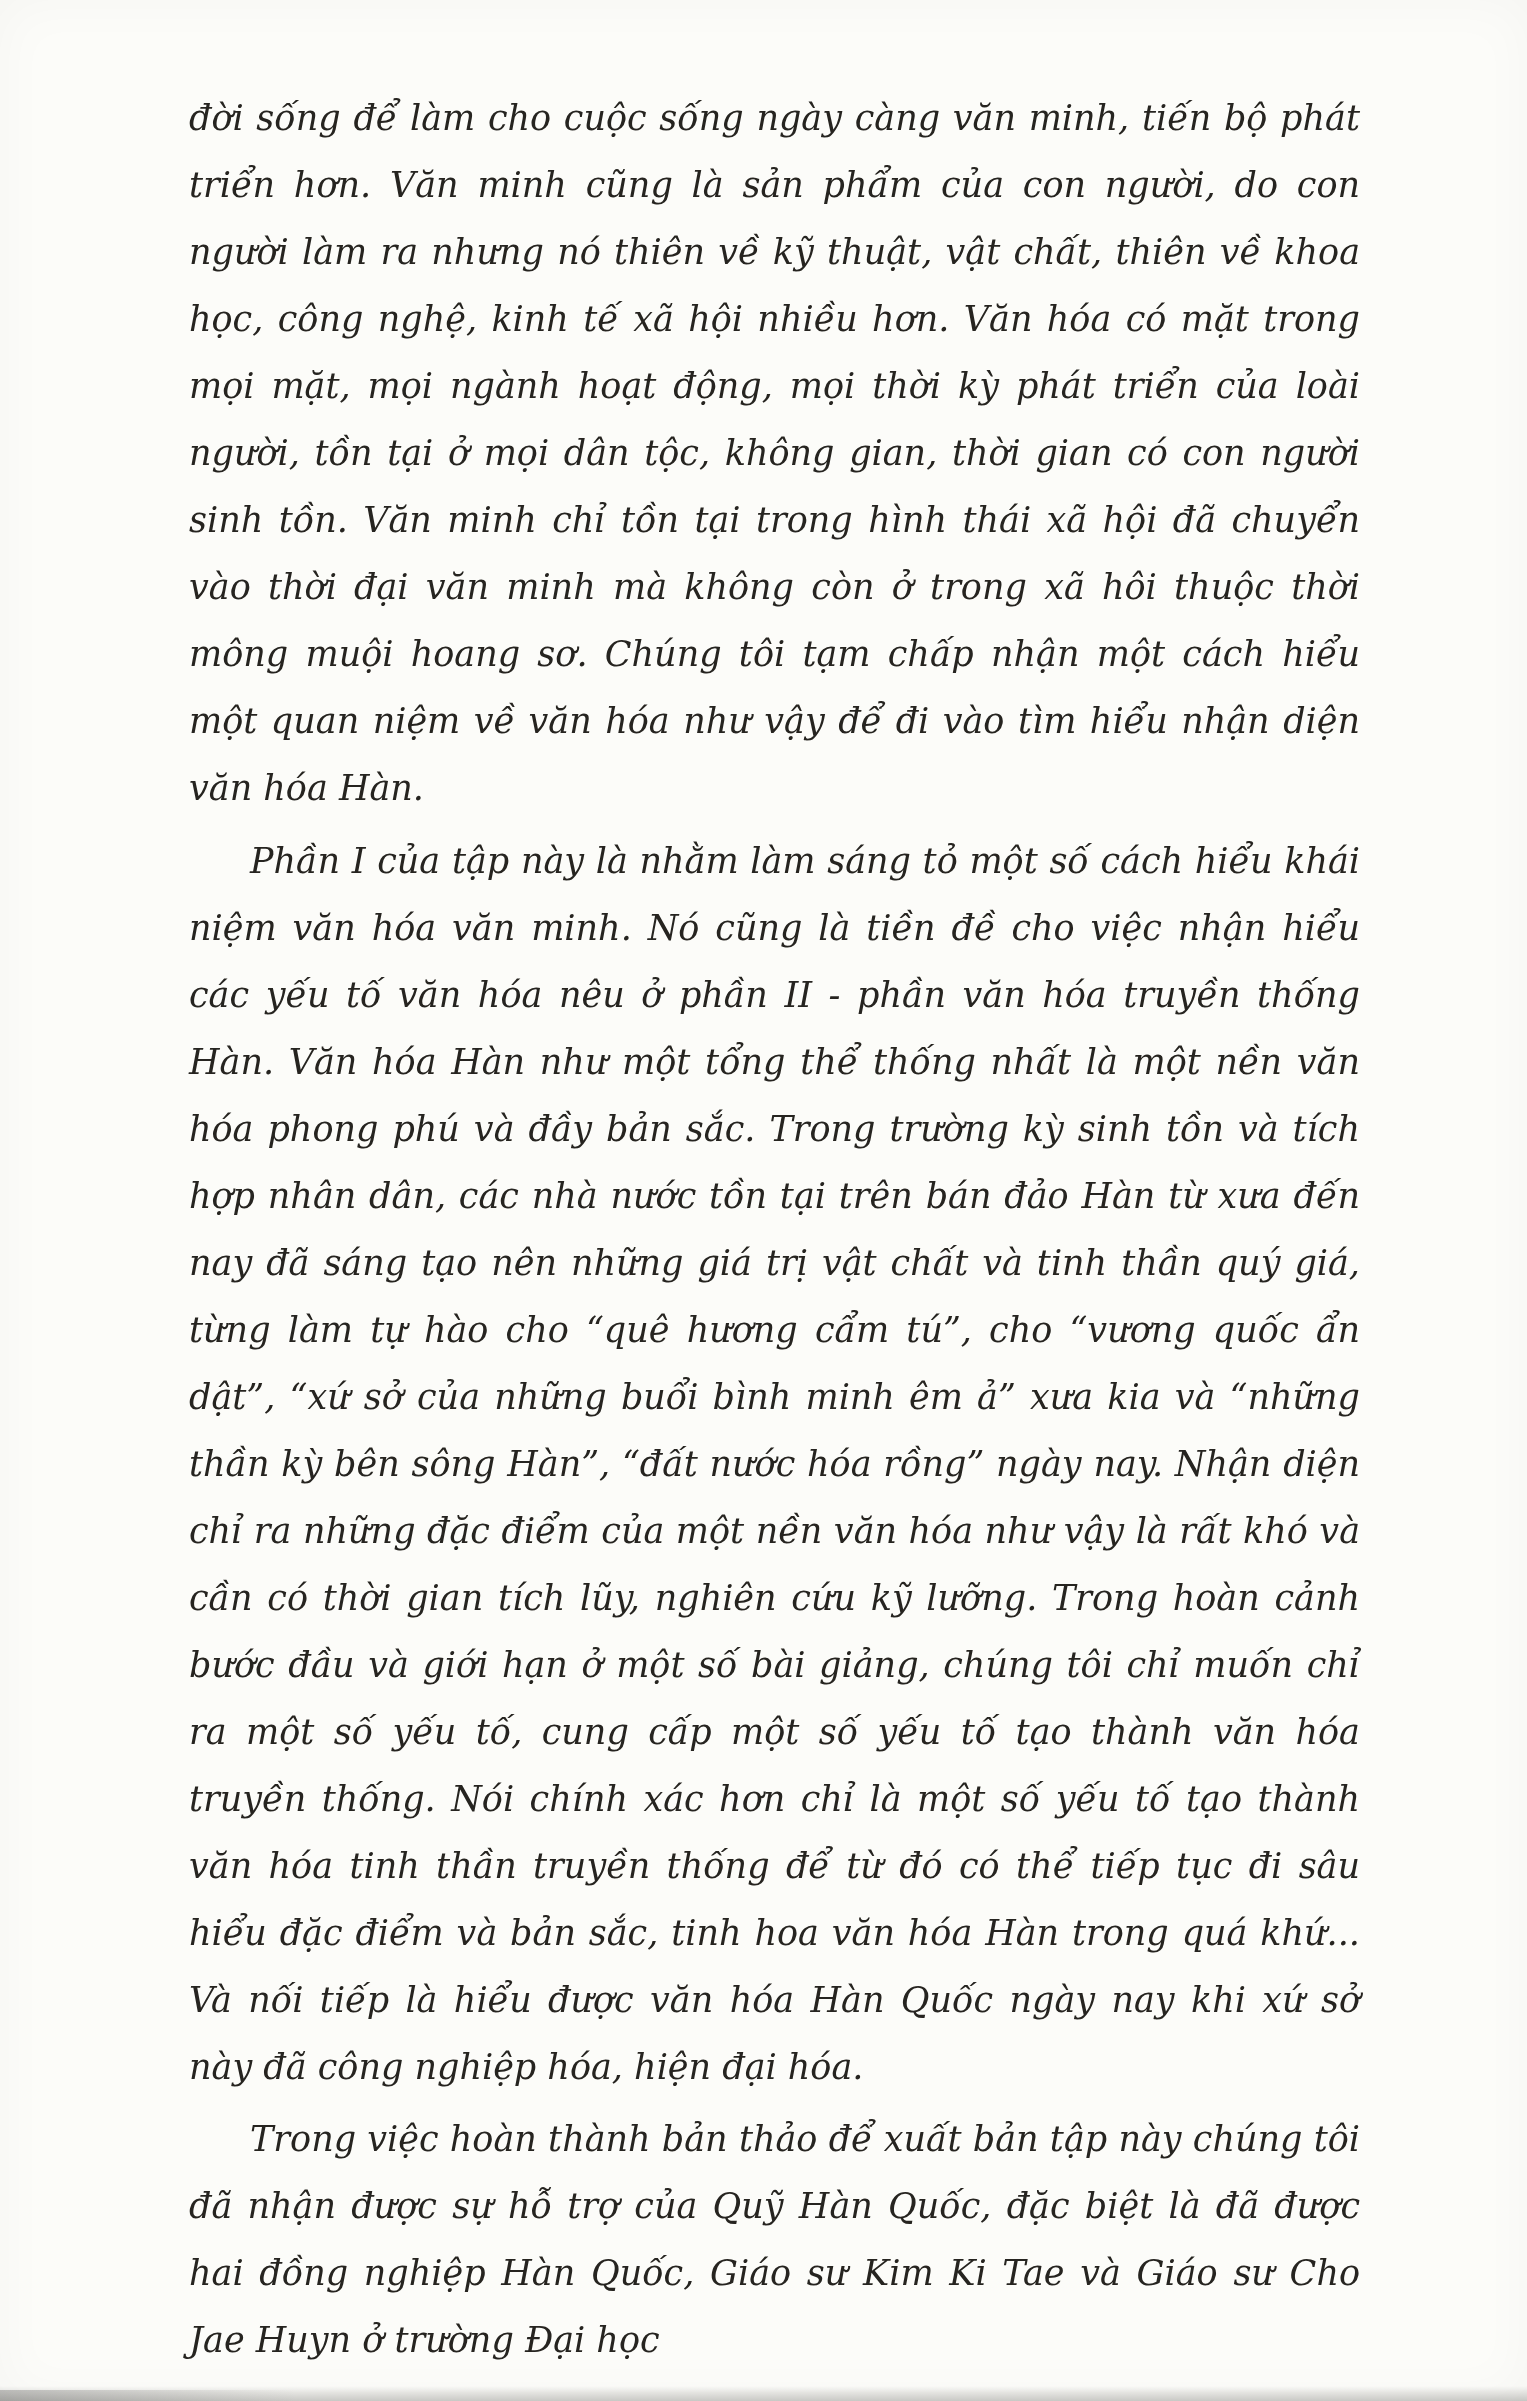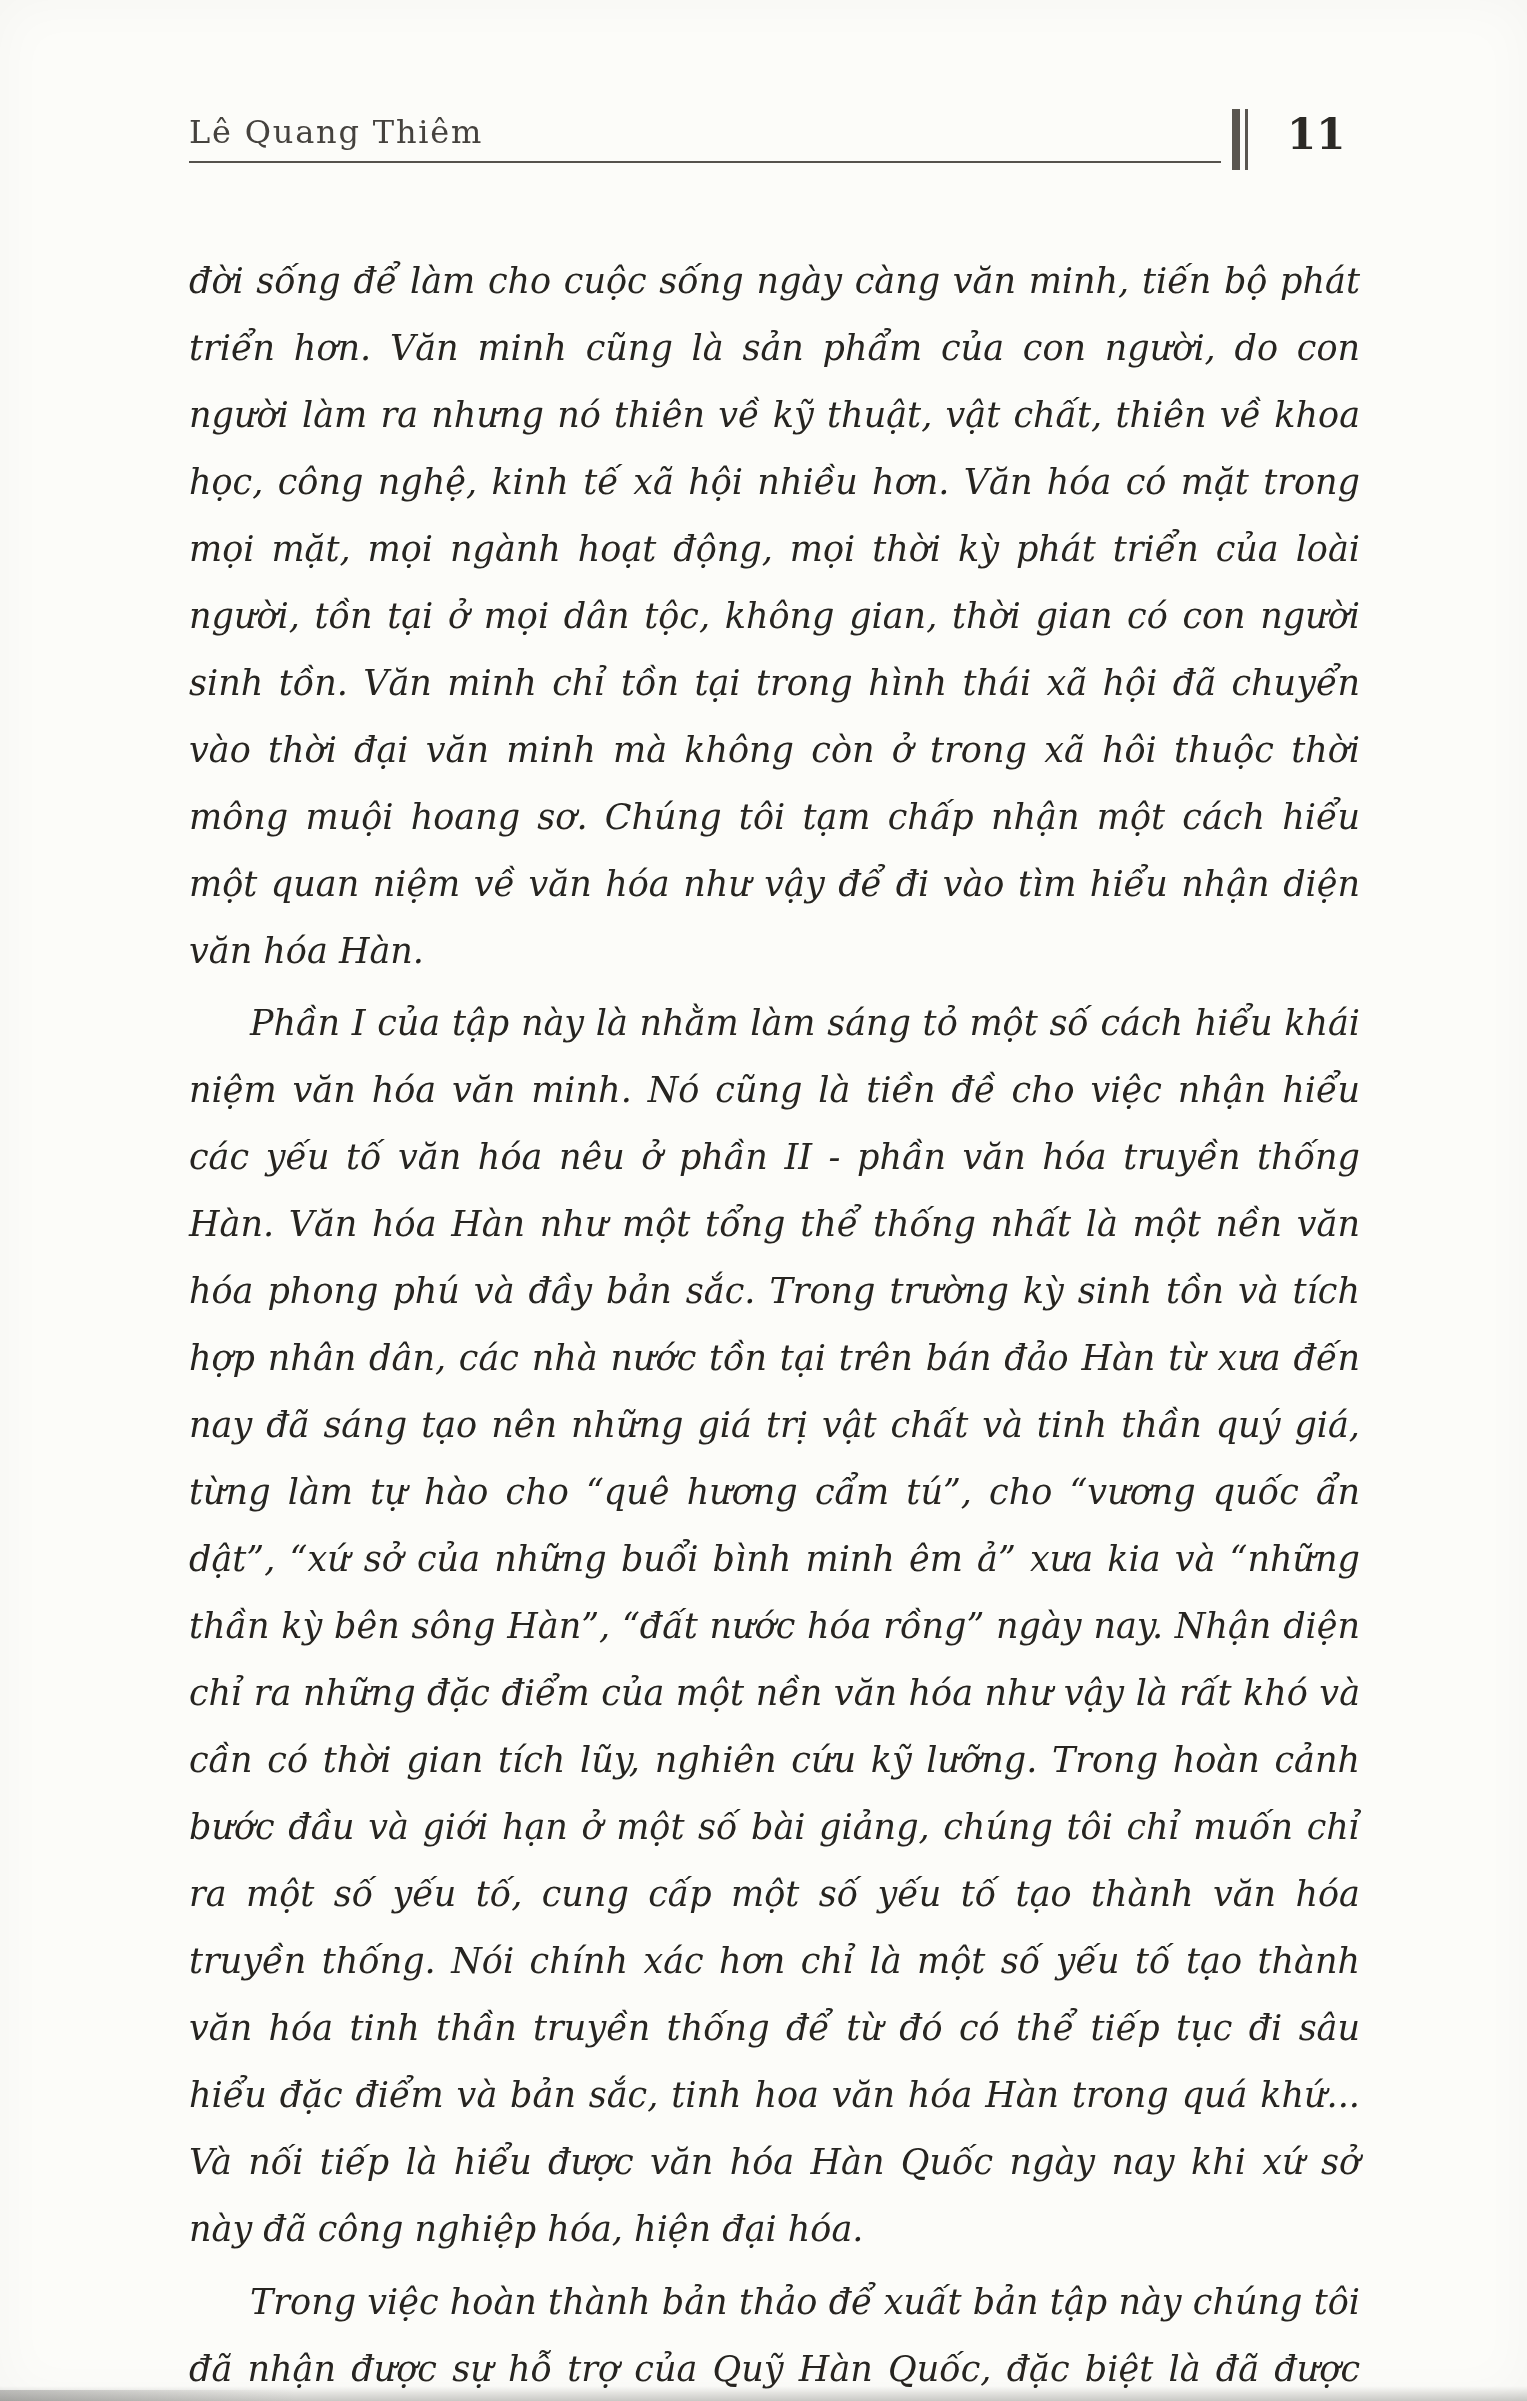--- a/index.html
+++ b/index.html
@@ -81,31 +81,20 @@
     width:296px; height:11px;
     background:linear-gradient(to right, rgba(80,80,78,0.30), rgba(80,80,78,0));
     pointer-events:none;
   }
 </style>
 </head>
 <body>
 
 <div class="page">
 
-  <div class="header">
-    <div class="header-left">
-      <span class="author">Lê Quang Thiêm</span>
-    </div>
-    <div class="bars">
-      <span class="bar thick"></span>
-      <span class="bar gap"></span>
-      <span class="bar thin"></span>
-    </div>
-    <div class="pagenum">11</div>
-  </div>
 
   <div class="body-text">
     <p class="para">đời sống để làm cho cuộc sống ngày càng văn minh, tiến bộ phát triển hơn. Văn minh cũng là sản phẩm của con người, do con người làm ra nhưng nó thiên về kỹ thuật, vật chất, thiên về khoa học, công nghệ, kinh tế xã hội nhiều hơn. Văn hóa có mặt trong mọi mặt, mọi ngành hoạt động, mọi thời kỳ phát triển của loài người, tồn tại ở mọi dân tộc, không gian, thời gian có con người sinh tồn. Văn minh chỉ tồn tại trong hình thái xã hội đã chuyển vào thời đại văn minh mà không còn ở trong xã hôi thuộc thời mông muội hoang sơ. Chúng tôi tạm chấp nhận một cách hiểu một quan niệm về văn hóa như vậy để đi vào tìm hiểu nhận diện văn hóa Hàn.</p>
     <p class="para indent">Phần I của tập này là nhằm làm sáng tỏ một số cách hiểu khái niệm văn hóa văn minh. Nó cũng là tiền đề cho việc nhận hiểu các yếu tố văn hóa nêu ở phần II - phần văn hóa truyền thống Hàn. Văn hóa Hàn như một tổng thể thống nhất là một nền văn hóa phong phú và đầy bản sắc. Trong trường kỳ sinh tồn và tích hợp nhân dân, các nhà nước tồn tại trên bán đảo Hàn từ xưa đến nay đã sáng tạo nên những giá trị vật chất và tinh thần quý giá, từng làm tự hào cho “quê hương cẩm tú”, cho “vương quốc ẩn dật”, “xứ sở của những buổi bình minh êm ả” xưa kia và “những thần kỳ bên sông Hàn”, “đất nước hóa rồng” ngày nay. Nhận diện chỉ ra những đặc điểm của một nền văn hóa như vậy là rất khó và cần có thời gian tích lũy, nghiên cứu kỹ lưỡng. Trong hoàn cảnh bước đầu và giới hạn ở một số bài giảng, chúng tôi chỉ muốn chỉ ra một số yếu tố, cung cấp một số yếu tố tạo thành văn hóa truyền thống. Nói chính xác hơn chỉ là một số yếu tố tạo thành văn hóa tinh thần truyền thống để từ đó có thể tiếp tục đi sâu hiểu đặc điểm và bản sắc, tinh hoa văn hóa Hàn trong quá khứ... Và nối tiếp là hiểu được văn hóa Hàn Quốc ngày nay khi xứ sở này đã công nghiệp hóa, hiện đại hóa.</p>
     <p class="para indent">Trong việc hoàn thành bản thảo để xuất bản tập này chúng tôi đã nhận được sự hỗ trợ của Quỹ Hàn Quốc, đặc biệt là đã được hai đồng nghiệp Hàn Quốc, Giáo sư Kim Ki Tae và Giáo sư Cho Jae Huyn ở trường Đại học</p>
   </div>
 
   <div class="edge-bottom"></div>
   <div class="edge-bottom-corner"></div>
 

